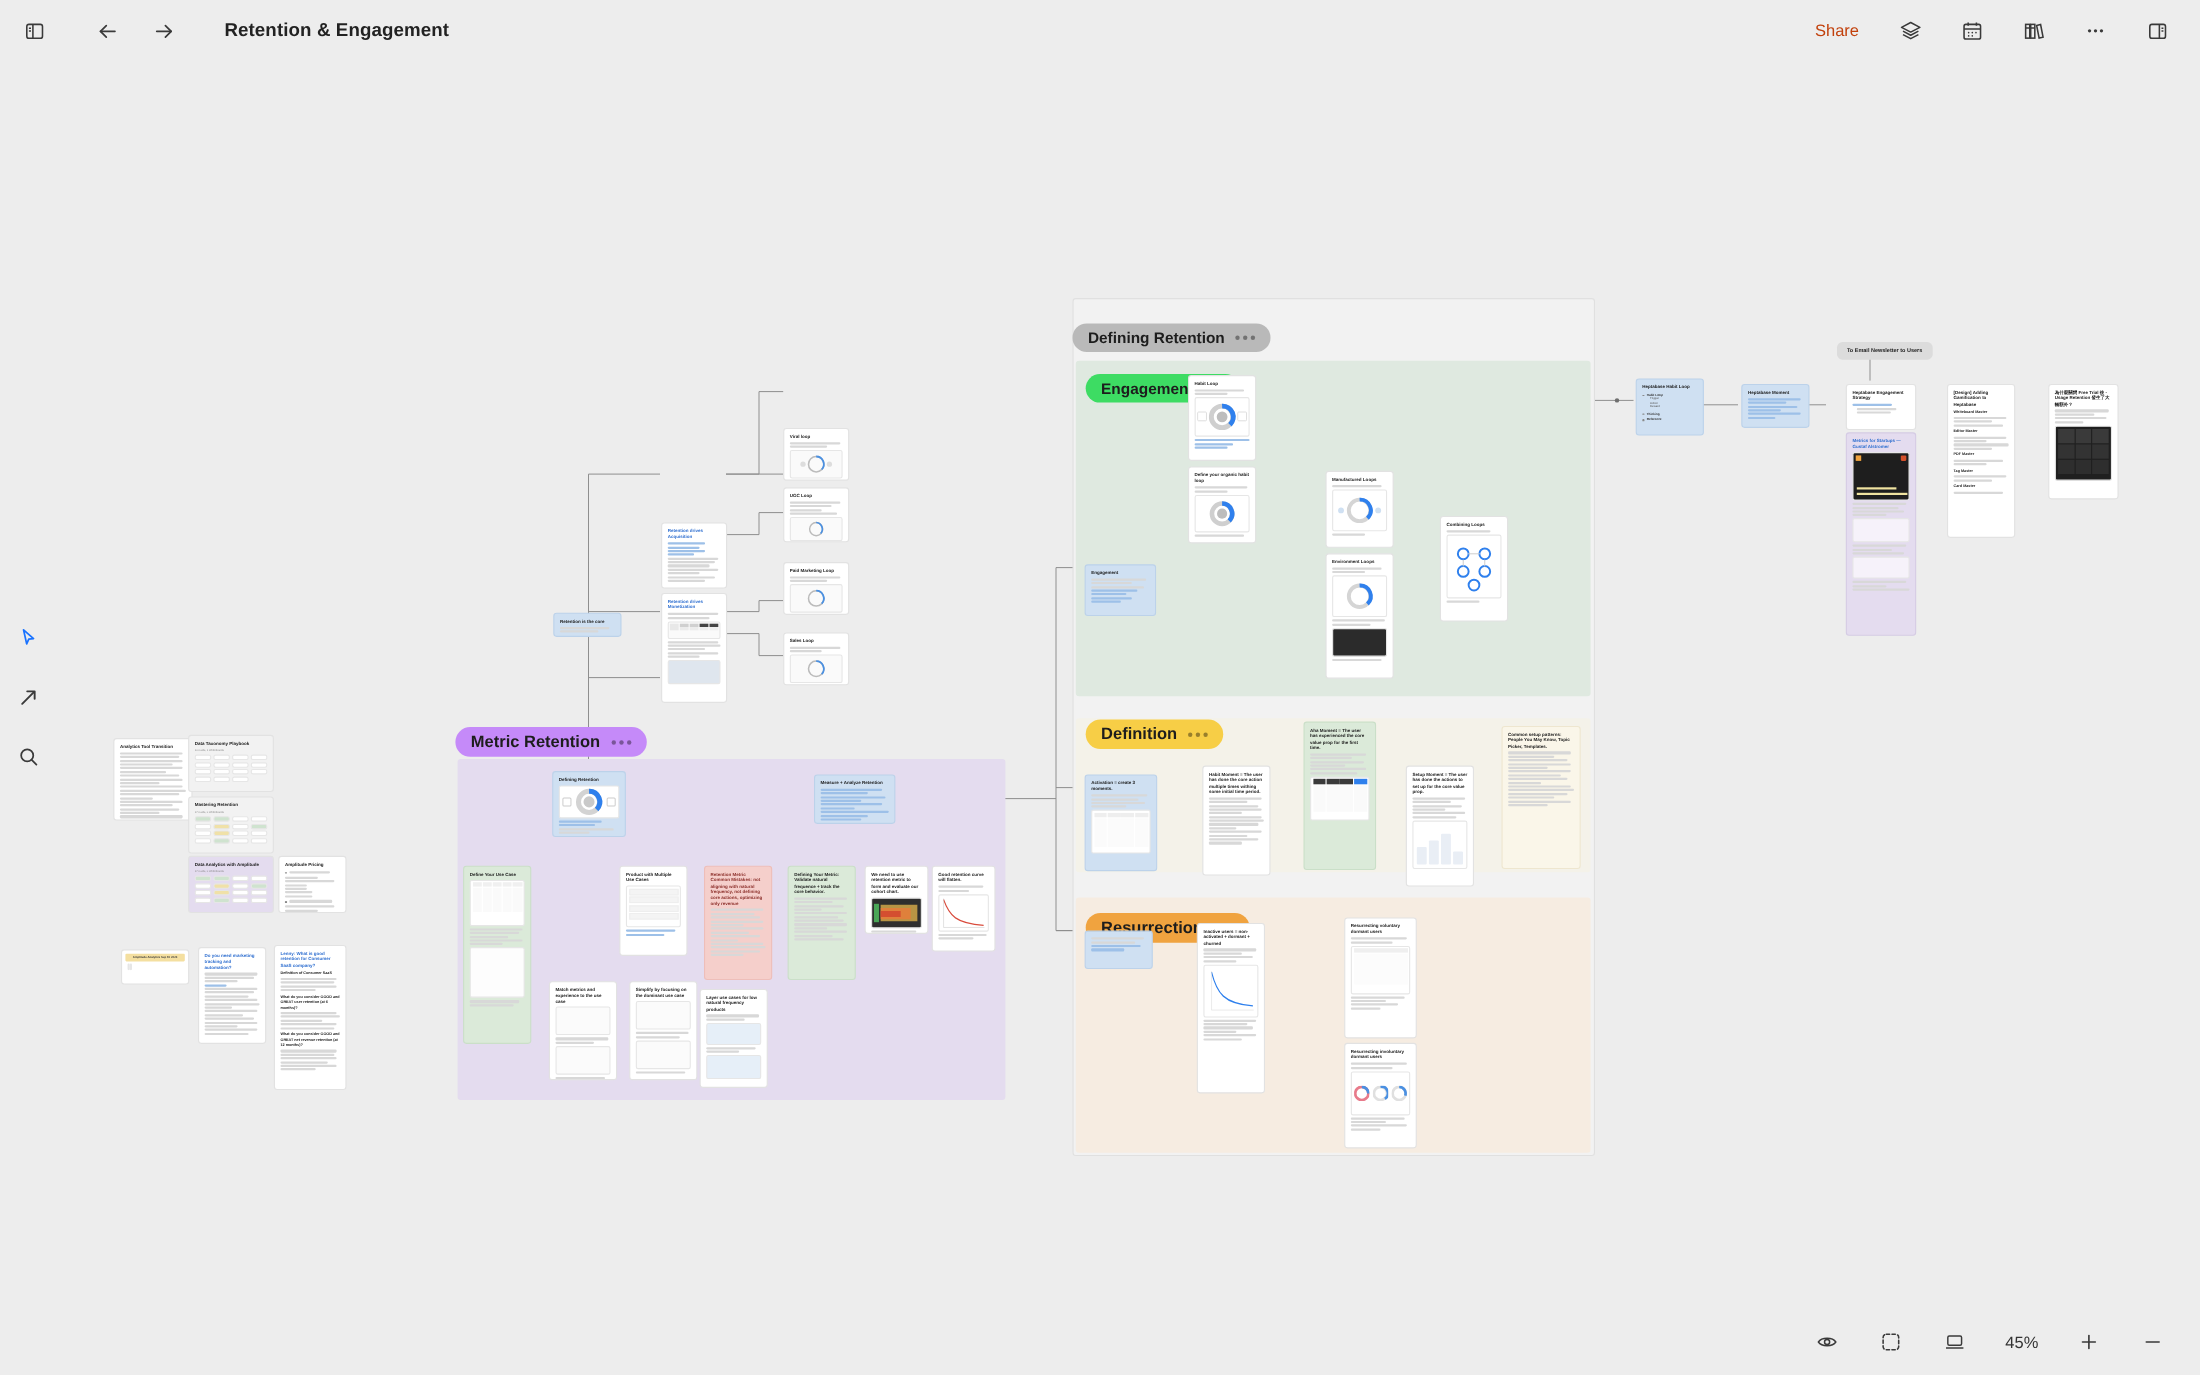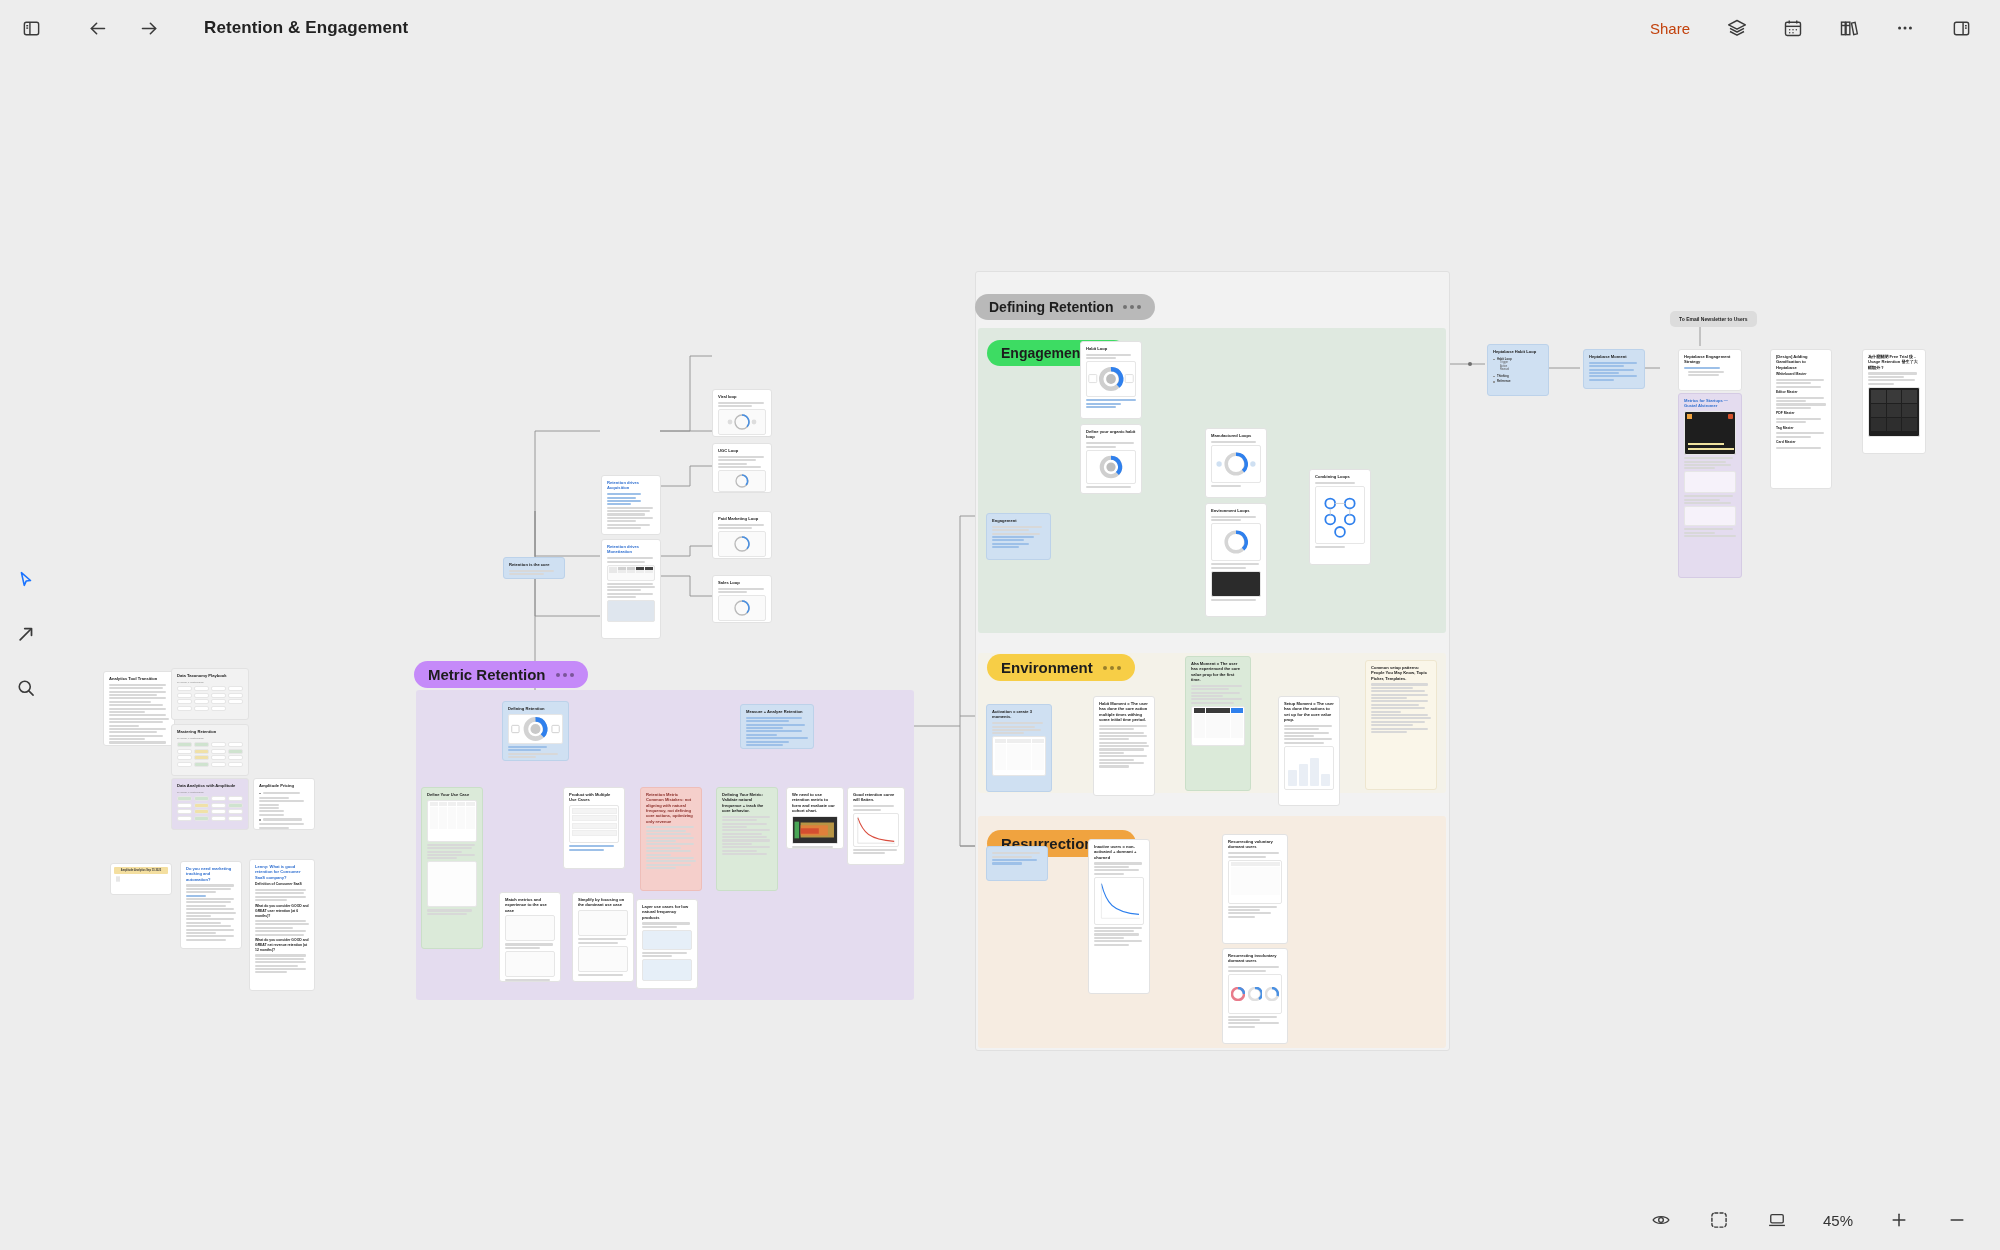--- a/index.html
+++ b/index.html
@@ -250,21 +250,21 @@
     <span>Engagement</span>
     <span class="dots">
         <i></i>
         <i></i>
         <i></i>
       </span>
   </div>
 
   <div class="frame" style="left:978px; top:597px; width:468px; height:140px; background:#f4f2e9;"></div>
   <div class="frame-label" style="left:987px; top:598px; background:#f7ce46; font-size:15px;">
-    <span>Environment</span>
+    <span>Definition</span>
     <span class="dots">
         <i></i>
         <i></i>
         <i></i>
       </span>
   </div>
 
   <div class="frame" style="left:978px; top:760px; width:468px; height:232px; background:#f6ece1;"></div>
   <div class="frame-label" style="left:987px; top:774px; background:#f0a33f; font-size:15px;">
     <span>Resurrection</span>

